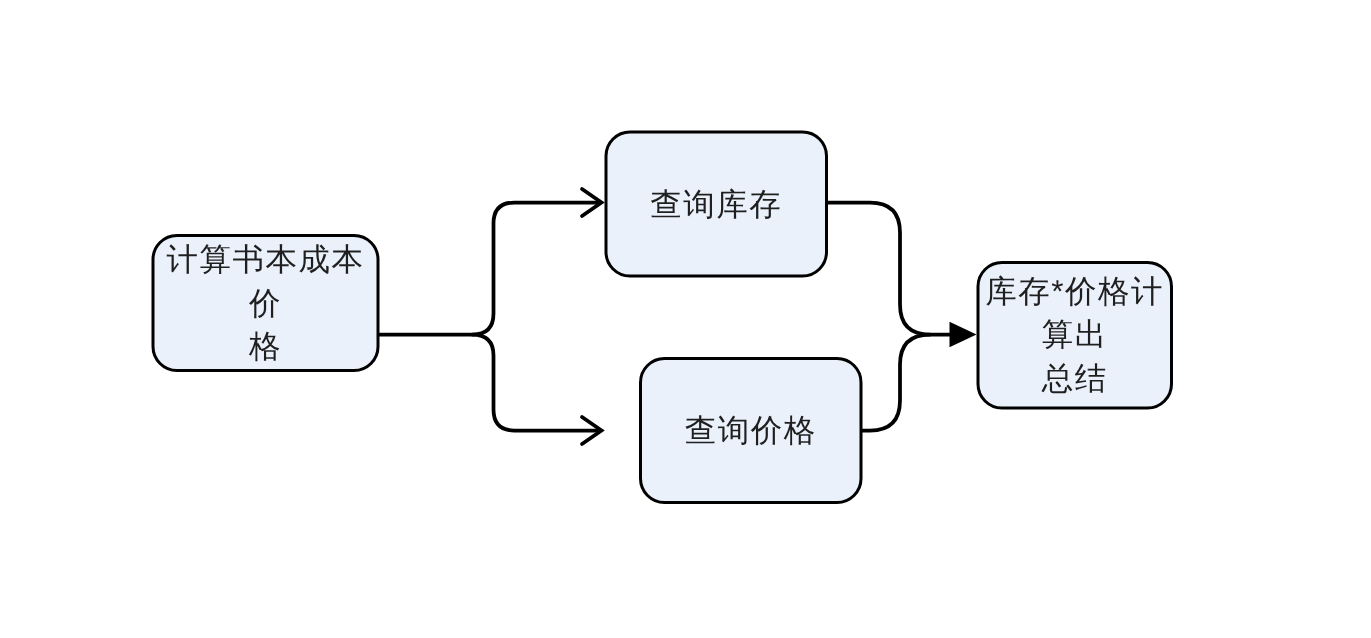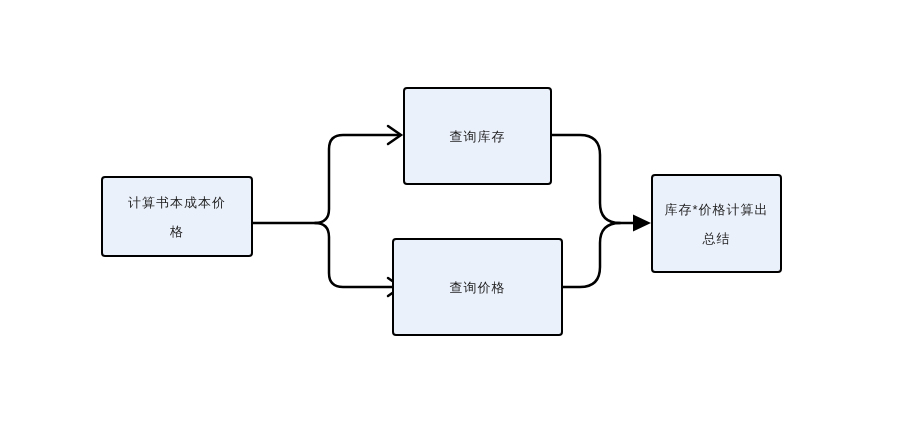--- a/index.html
+++ b/index.html
@@ -38,35 +38,35 @@
   }
   .arrowhead-solid {
     fill: var(--connector, #000000);
     stroke: none;
   }
   .node {
     position: absolute;
     box-sizing: border-box;
     background: var(--node-fill, #ebf1fb);
     border: 2.5px solid var(--node-border, #000000);
-    border-radius: 4px;
+    border-radius: 17px;
     display: flex;
     flex-direction: column;
     align-items: center;
     justify-content: center;
     text-align: center;
     color: var(--text, #1f1f1f);
-    font-size: 13px;
+    font-size: 21px;
     line-height: 29px;
     letter-spacing: 1px;
   }
   .node-line { display: block; }
-  #node-calc-cost        { left: 101px; top: 176px; width: 152px; height: 81px; align-items: center; }
+  #node-calc-cost        { left: 101px; top: 156px; width: 152px; height: 92px; align-items: center; }
   #node-query-inventory  { left: 403px; top:  87px; width: 149px; height:  98px; }
-  #node-query-price      { left: 392px; top: 238px; width: 171px; height:  98px; }
+  #node-query-price      { left: 426px; top: 238px; width: 149px; height:  98px; }
   #node-compute-summary  { left: 651px; top: 174px; width: 131px; height:  99px; }
 </style>
 </head>
 <body>
 
 <div class="canvas">
 
   <svg class="edge-layer" viewBox="0 0 914 425" xmlns="http://www.w3.org/2000/svg">
 
     <path class="edge" d="M 253 223 L 315 223 Q 329 223 329 209 L 329 149 Q 329 135 343 135 L 398 135"></path>

